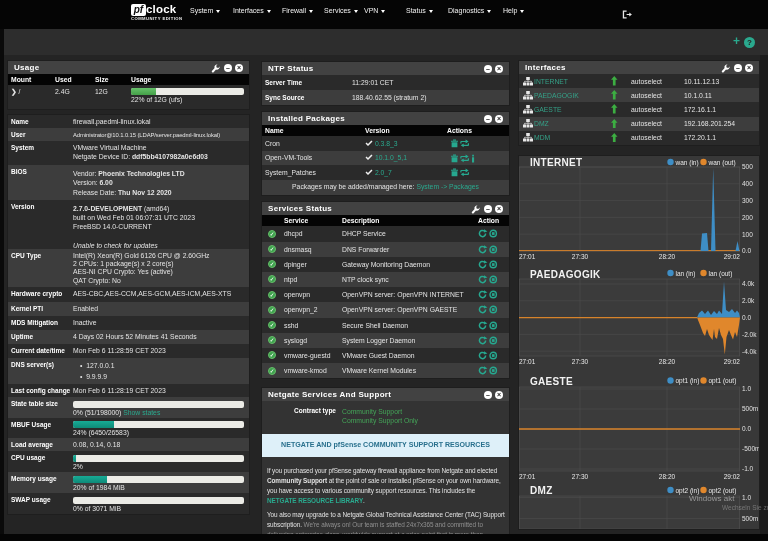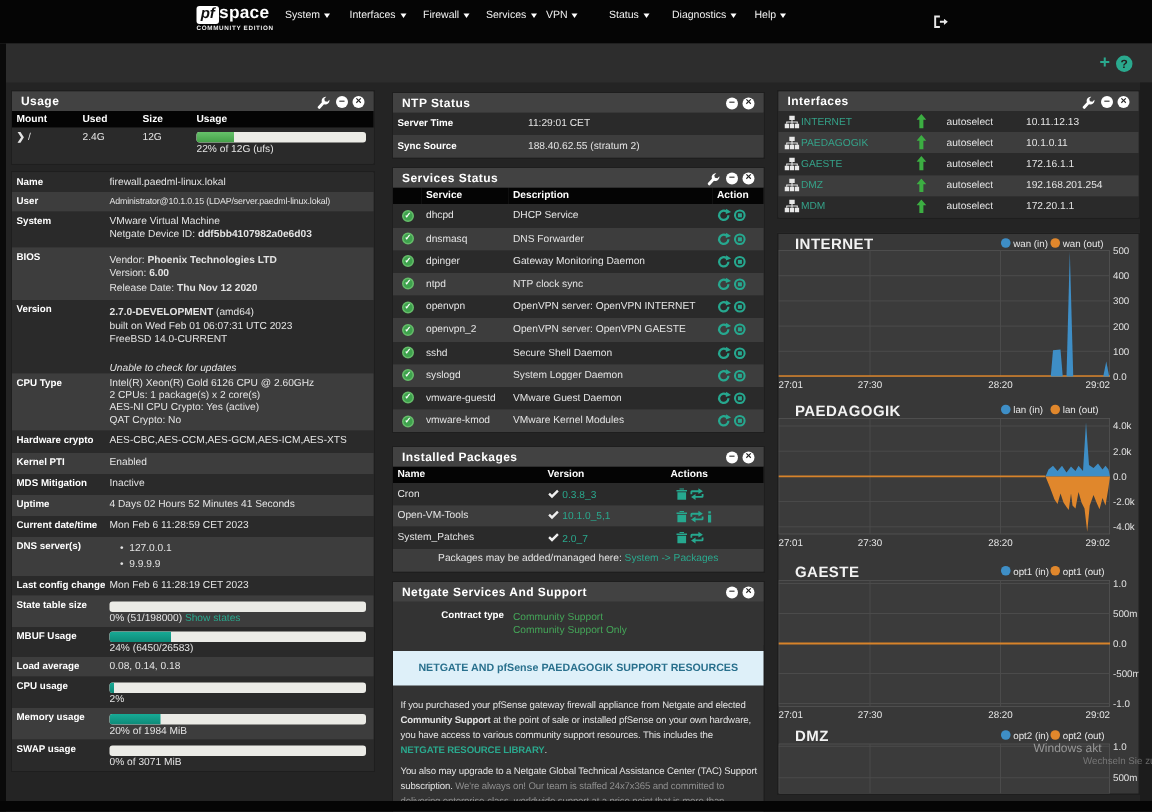--- a/index.html
+++ b/index.html
@@ -24,21 +24,21 @@
 .track{background:#ebebe6;height:7px;width:100%;border-radius:2px;overflow:hidden}
 .fillg{height:7px;background:linear-gradient(#66c26a,#44a048)}
 .fillt{height:7px;background:linear-gradient(#17ab96,#0e8a78)}
 .teal{color:#2aa98e}
 .grn{color:#44a558}
 svg text{font-family:"Liberation Sans",sans-serif}
 </style></head>
 <body>
 <div class="p" id="nav">
   <div class="p" style="left:131px;top:4px;width:15px;height:12px;background:#fff;border-radius:2px;color:#111;font-weight:bold;font-style:italic;font-size:10px;text-align:center;line-height:12px">pf</div>
-  <div class="p" style="left:146px;top:3px;font-size:11.5px;font-weight:bold;color:#fff;letter-spacing:.2px">space</div>
+  <div class="p" style="left:146px;top:3px;font-size:11.5px;font-weight:bold;color:#fff;letter-spacing:.2px">clock</div>
   <div class="p" style="left:131px;top:15.5px;font-size:4.2px;font-weight:bold;color:#eee;letter-spacing:.45px">COMMUNITY EDITION</div>
   <div class="navitem" style="left:190px">System<span class="caret"></span></div>
   <div class="navitem" style="left:233px">Interfaces<span class="caret"></span></div>
   <div class="navitem" style="left:282px">Firewall<span class="caret"></span></div>
   <div class="navitem" style="left:324px">Services<span class="caret"></span></div>
   <div class="navitem" style="left:364px">VPN<span class="caret"></span></div>
   <div class="navitem" style="left:406px">Status<span class="caret"></span></div>
   <div class="navitem" style="left:448px">Diagnostics<span class="caret"></span></div>
   <div class="navitem" style="left:503px">Help<span class="caret"></span></div>
   <svg class="p" style="left:622px;top:10px" width="10" height="9" viewBox="0 0 10 9">
@@ -194,20 +194,77 @@
       </div>
     <div class="row rd">
         <div class="cell lbl" style="width:87px;padding-top:3.5px;padding-bottom:3.3px">Server Time</div>
         <div class="cell" style="flex:1;padding-top:3.5px;padding-bottom:3.3px">11:29:01 CET</div>
       </div>
     <div class="row rl">
         <div class="cell lbl" style="width:87px;padding-top:3.5px;padding-bottom:3.3px">Sync Source</div>
         <div class="cell" style="flex:1;padding-top:3.5px;padding-bottom:3.3px">188.40.62.55 (stratum 2)</div>
       </div>
   </div>
+  <div class="panel" style="margin-bottom:5.5px">
+    <div class="ph">
+        <span class="t">Installed Packages</span>
+        <span class="hic" style="right:6px"><span class="cic">–</span><span class="cic">×</span></span>
+      </div>
+    <div class="row">
+        <div class="th" style="width:100px">Name</div>
+        <div class="th" style="width:82px">Version</div>
+        <div class="th" style="flex:1">Actions</div>
+      </div>
+    <div class="row rd">
+        <div class="cell" style="width:100px;height:14.5px;padding-top:3.5px">Cron</div>
+        <div class="cell" style="width:82px;height:14.5px;padding-top:3.5px"><svg width="8" height="7" viewBox="0 0 8 7" style="vertical-align:-1px">
+            <path d="M.5 3.6 1.6 2.5 3 3.9 6.4.5 7.5 1.6 3 6.1z" fill="#efefef"></path>
+          </svg> <span class="teal">0.3.8_3</span></div>
+        <div class="cell" style="flex:1;height:14.5px;padding-top:3px">
+      <svg width="24" height="9" viewBox="0 0 24 9">
+            <g fill="#26a88f">
+              <path d="M4 1.7h7v1H4zM6 0.6h3v0.8H6zM4.6 3.2h5.8v5h-5.8z"></path>
+              <path d="M13.3 4.5 V2.9 Q13.3 1.9 14.3 1.9 L18.6 1.9 18.6 0.5 21.6 2.5 18.6 4.4 18.6 3.1 14.5 3.1 14.5 4.5 Z"></path>
+              <path d="M22 4.3 V5.9 Q22 6.9 21 6.9 L16.7 6.9 16.7 8.3 13.7 6.3 16.7 4.4 16.7 5.7 20.8 5.7 20.8 4.3 Z"></path>
+            </g>
+          </svg></div>
+      </div>
+    <div class="row rl">
+        <div class="cell" style="width:100px;height:14.5px;padding-top:3.5px">Open-VM-Tools</div>
+        <div class="cell" style="width:82px;height:14.5px;padding-top:3.5px"><svg width="8" height="7" viewBox="0 0 8 7" style="vertical-align:-1px">
+            <path d="M.5 3.6 1.6 2.5 3 3.9 6.4.5 7.5 1.6 3 6.1z" fill="#efefef"></path>
+          </svg> <span class="teal">10.1.0_5,1</span></div>
+        <div class="cell" style="flex:1;height:14.5px;padding-top:3px">
+      <svg width="30" height="9" viewBox="0 0 30 9">
+            <g fill="#26a88f">
+              <path d="M4 1.7h7v1H4zM6 0.6h3v0.8H6zM4.6 3.2h5.8v5h-5.8z"></path>
+              <path d="M13.3 4.5 V2.9 Q13.3 1.9 14.3 1.9 L18.6 1.9 18.6 0.5 21.6 2.5 18.6 4.4 18.6 3.1 14.5 3.1 14.5 4.5 Z"></path>
+              <path d="M22 4.3 V5.9 Q22 6.9 21 6.9 L16.7 6.9 16.7 8.3 13.7 6.3 16.7 4.4 16.7 5.7 20.8 5.7 20.8 4.3 Z"></path>
+              <path d="M25.2 0.8h1.7v1.6h-1.7zM25 3.2h2.1v5.2H25z"></path>
+            </g>
+          </svg></div>
+      </div>
+    <div class="row rd">
+        <div class="cell" style="width:100px;height:14.5px;padding-top:3.5px">System_Patches</div>
+        <div class="cell" style="width:82px;height:14.5px;padding-top:3.5px"><svg width="8" height="7" viewBox="0 0 8 7" style="vertical-align:-1px">
+            <path d="M.5 3.6 1.6 2.5 3 3.9 6.4.5 7.5 1.6 3 6.1z" fill="#efefef"></path>
+          </svg> <span class="teal">2.0_7</span></div>
+        <div class="cell" style="flex:1;height:14.5px;padding-top:3px">
+      <svg width="24" height="9" viewBox="0 0 24 9">
+            <g fill="#26a88f">
+              <path d="M4 1.7h7v1H4zM6 0.6h3v0.8H6zM4.6 3.2h5.8v5h-5.8z"></path>
+              <path d="M13.3 4.5 V2.9 Q13.3 1.9 14.3 1.9 L18.6 1.9 18.6 0.5 21.6 2.5 18.6 4.4 18.6 3.1 14.5 3.1 14.5 4.5 Z"></path>
+              <path d="M22 4.3 V5.9 Q22 6.9 21 6.9 L16.7 6.9 16.7 8.3 13.7 6.3 16.7 4.4 16.7 5.7 20.8 5.7 20.8 4.3 Z"></path>
+            </g>
+          </svg></div>
+      </div>
+    <div class="row rl">
+        <div class="cell" style="flex:1;height:15px;text-align:center;padding-top:3.5px">Packages may be added/managed here: <span class="teal">System -&gt; Packages</span></div>
+      </div>
+  </div>
   <div class="panel" style="margin-bottom:8px">
     <div class="ph">
         <span class="t">Services Status</span>
       <span class="hic" style="right:29px">
           <svg width="9" height="9" viewBox="0 0 9 9" style="display:block">
             <path d="M8.6 2.5A2.7 2.7 0 0 1 5 5.5L2.6 8.2a1 1 0 0 1-1.5-1.4L3.6 4.1A2.7 2.7 0 0 1 6.5.5L5.2 1.8l.4 1.7 1.7.4z" fill="#fff"></path>
           </svg>
         </span>
       <span class="hic" style="right:6px"><span class="cic">–</span><span class="cic">×</span></span>
     </div>
@@ -321,87 +378,30 @@
         <div class="cell" style="width:58px;height:15.2px;padding-top:4px">vmware-kmod</div>
         <div class="cell" style="flex:1;height:15.2px;padding-top:4px">VMware Kernel Modules</div>
         <div class="cell" style="width:34px;height:15.2px;padding-top:3px"><svg width="20" height="9" viewBox="0 0 20 9">
             <path d="M7.6 4.5a3.1 3.1 0 1 1-1.3-2.5" stroke="#26a88f" stroke-width="1.5" fill="none"></path>
             <path d="M6.1 0.2 L9.4 2.4 L5.9 3.6 z" fill="#26a88f"></path>
             <circle cx="15.2" cy="4.5" r="3.2" stroke="#26a88f" stroke-width="1.4" fill="none"></circle>
             <rect x="13.9" y="3.2" width="2.7" height="2.7" fill="#26a88f"></rect>
           </svg></div>
       </div>
   </div>
-  <div class="panel" style="margin-bottom:5.5px">
-    <div class="ph">
-        <span class="t">Installed Packages</span>
-        <span class="hic" style="right:6px"><span class="cic">–</span><span class="cic">×</span></span>
-      </div>
-    <div class="row">
-        <div class="th" style="width:100px">Name</div>
-        <div class="th" style="width:82px">Version</div>
-        <div class="th" style="flex:1">Actions</div>
-      </div>
-    <div class="row rd">
-        <div class="cell" style="width:100px;height:14.5px;padding-top:3.5px">Cron</div>
-        <div class="cell" style="width:82px;height:14.5px;padding-top:3.5px"><svg width="8" height="7" viewBox="0 0 8 7" style="vertical-align:-1px">
-            <path d="M.5 3.6 1.6 2.5 3 3.9 6.4.5 7.5 1.6 3 6.1z" fill="#efefef"></path>
-          </svg> <span class="teal">0.3.8_3</span></div>
-        <div class="cell" style="flex:1;height:14.5px;padding-top:3px">
-      <svg width="24" height="9" viewBox="0 0 24 9">
-            <g fill="#26a88f">
-              <path d="M4 1.7h7v1H4zM6 0.6h3v0.8H6zM4.6 3.2h5.8v5h-5.8z"></path>
-              <path d="M13.3 4.5 V2.9 Q13.3 1.9 14.3 1.9 L18.6 1.9 18.6 0.5 21.6 2.5 18.6 4.4 18.6 3.1 14.5 3.1 14.5 4.5 Z"></path>
-              <path d="M22 4.3 V5.9 Q22 6.9 21 6.9 L16.7 6.9 16.7 8.3 13.7 6.3 16.7 4.4 16.7 5.7 20.8 5.7 20.8 4.3 Z"></path>
-            </g>
-          </svg></div>
-      </div>
-    <div class="row rl">
-        <div class="cell" style="width:100px;height:14.5px;padding-top:3.5px">Open-VM-Tools</div>
-        <div class="cell" style="width:82px;height:14.5px;padding-top:3.5px"><svg width="8" height="7" viewBox="0 0 8 7" style="vertical-align:-1px">
-            <path d="M.5 3.6 1.6 2.5 3 3.9 6.4.5 7.5 1.6 3 6.1z" fill="#efefef"></path>
-          </svg> <span class="teal">10.1.0_5,1</span></div>
-        <div class="cell" style="flex:1;height:14.5px;padding-top:3px">
-      <svg width="30" height="9" viewBox="0 0 30 9">
-            <g fill="#26a88f">
-              <path d="M4 1.7h7v1H4zM6 0.6h3v0.8H6zM4.6 3.2h5.8v5h-5.8z"></path>
-              <path d="M13.3 4.5 V2.9 Q13.3 1.9 14.3 1.9 L18.6 1.9 18.6 0.5 21.6 2.5 18.6 4.4 18.6 3.1 14.5 3.1 14.5 4.5 Z"></path>
-              <path d="M22 4.3 V5.9 Q22 6.9 21 6.9 L16.7 6.9 16.7 8.3 13.7 6.3 16.7 4.4 16.7 5.7 20.8 5.7 20.8 4.3 Z"></path>
-              <path d="M25.2 0.8h1.7v1.6h-1.7zM25 3.2h2.1v5.2H25z"></path>
-            </g>
-          </svg></div>
-      </div>
-    <div class="row rd">
-        <div class="cell" style="width:100px;height:14.5px;padding-top:3.5px">System_Patches</div>
-        <div class="cell" style="width:82px;height:14.5px;padding-top:3.5px"><svg width="8" height="7" viewBox="0 0 8 7" style="vertical-align:-1px">
-            <path d="M.5 3.6 1.6 2.5 3 3.9 6.4.5 7.5 1.6 3 6.1z" fill="#efefef"></path>
-          </svg> <span class="teal">2.0_7</span></div>
-        <div class="cell" style="flex:1;height:14.5px;padding-top:3px">
-      <svg width="24" height="9" viewBox="0 0 24 9">
-            <g fill="#26a88f">
-              <path d="M4 1.7h7v1H4zM6 0.6h3v0.8H6zM4.6 3.2h5.8v5h-5.8z"></path>
-              <path d="M13.3 4.5 V2.9 Q13.3 1.9 14.3 1.9 L18.6 1.9 18.6 0.5 21.6 2.5 18.6 4.4 18.6 3.1 14.5 3.1 14.5 4.5 Z"></path>
-              <path d="M22 4.3 V5.9 Q22 6.9 21 6.9 L16.7 6.9 16.7 8.3 13.7 6.3 16.7 4.4 16.7 5.7 20.8 5.7 20.8 4.3 Z"></path>
-            </g>
-          </svg></div>
-      </div>
-    <div class="row rl">
-        <div class="cell" style="flex:1;height:15px;text-align:center;padding-top:3.5px">Packages may be added/managed here: <span class="teal">System -&gt; Packages</span></div>
-      </div>
-  </div>
   <div class="panel">
     <div class="ph">
         <span class="t">Netgate Services And Support</span>
         <span class="hic" style="right:6px"><span class="cic">–</span><span class="cic">×</span></span>
       </div>
     <div class="row" style="background:#333">
         <div class="cell lbl" style="width:77px;text-align:right;padding-top:5.5px">Contract type</div>
         <div class="cell" style="flex:1;padding-top:5.5px;line-height:9.5px;padding-bottom:4px"><span class="grn">Community Support</span><br><span class="grn">Community Support Only</span></div>
       </div>
-    <div style="background:#def0f9;margin:4px 0 6px 0;padding:7.5px 6px;text-align:center;font-size:7.1px;font-weight:bold;color:#29708d;white-space:nowrap;overflow:hidden">NETGATE AND pfSense PAEDAGOGIK SUPPORT RESOURCES</div>
+    <div style="background:#def0f9;margin:4px 0 6px 0;padding:7.5px 6px;text-align:center;font-size:7.1px;font-weight:bold;color:#29708d;white-space:nowrap;overflow:hidden">NETGATE AND pfSense COMMUNITY SUPPORT RESOURCES</div>
     <div style="padding:3px 4px 0 5px;font-size:6.4px;line-height:10.2px;color:#e2e2e2;letter-spacing:-0.08px">If you purchased your pfSense gateway firewall appliance from Netgate and elected <b>Community Support</b> at the point of sale or installed pfSense on your own hardware, you have access to various community support resources. This includes the <span class="teal"><b>NETGATE RESOURCE LIBRARY</b></span>.</div>
     <div style="padding:3px 4px 8px 5px;font-size:6.4px;line-height:10.2px;color:#e2e2e2;letter-spacing:-0.08px">You also may upgrade to a Netgate Global Technical Assistance Center (TAC) Support subscription. <span style="color:#8f8f8f">We're always on! Our team is staffed 24x7x365 and committed to delivering enterprise-class, worldwide support at a price point that is more than competitive when compared to others in our space.</span></div>
   </div>
 </div>
 <div class="p" id="c3" style="left:518px;top:60px;width:242px">
   <div class="panel" style="margin-bottom:9px">
     <div class="ph">
         <span class="t">Interfaces</span>
       <span class="hic" style="right:29px">
           <svg width="9" height="9" viewBox="0 0 9 9" style="display:block">

